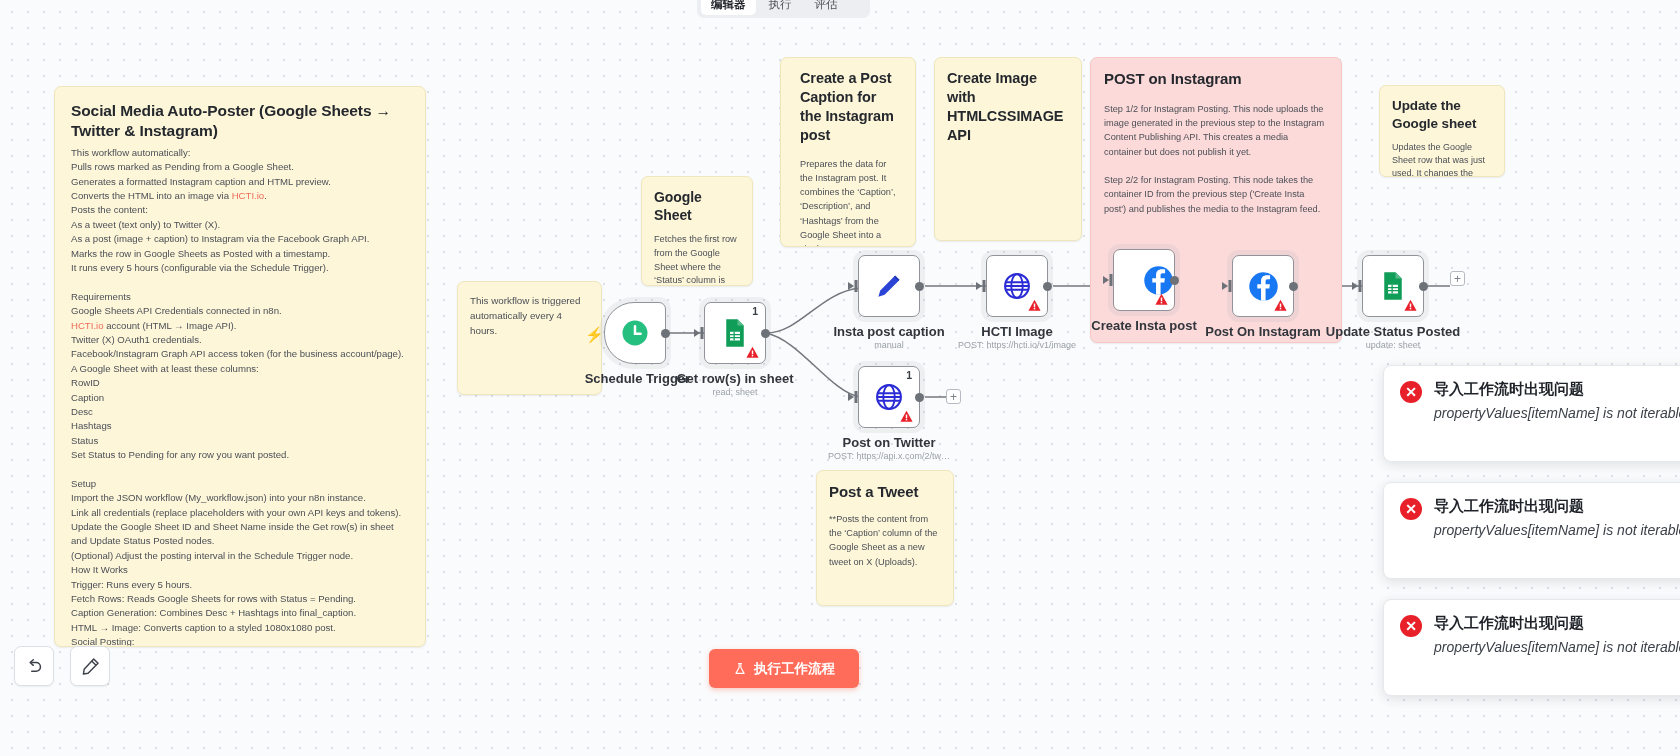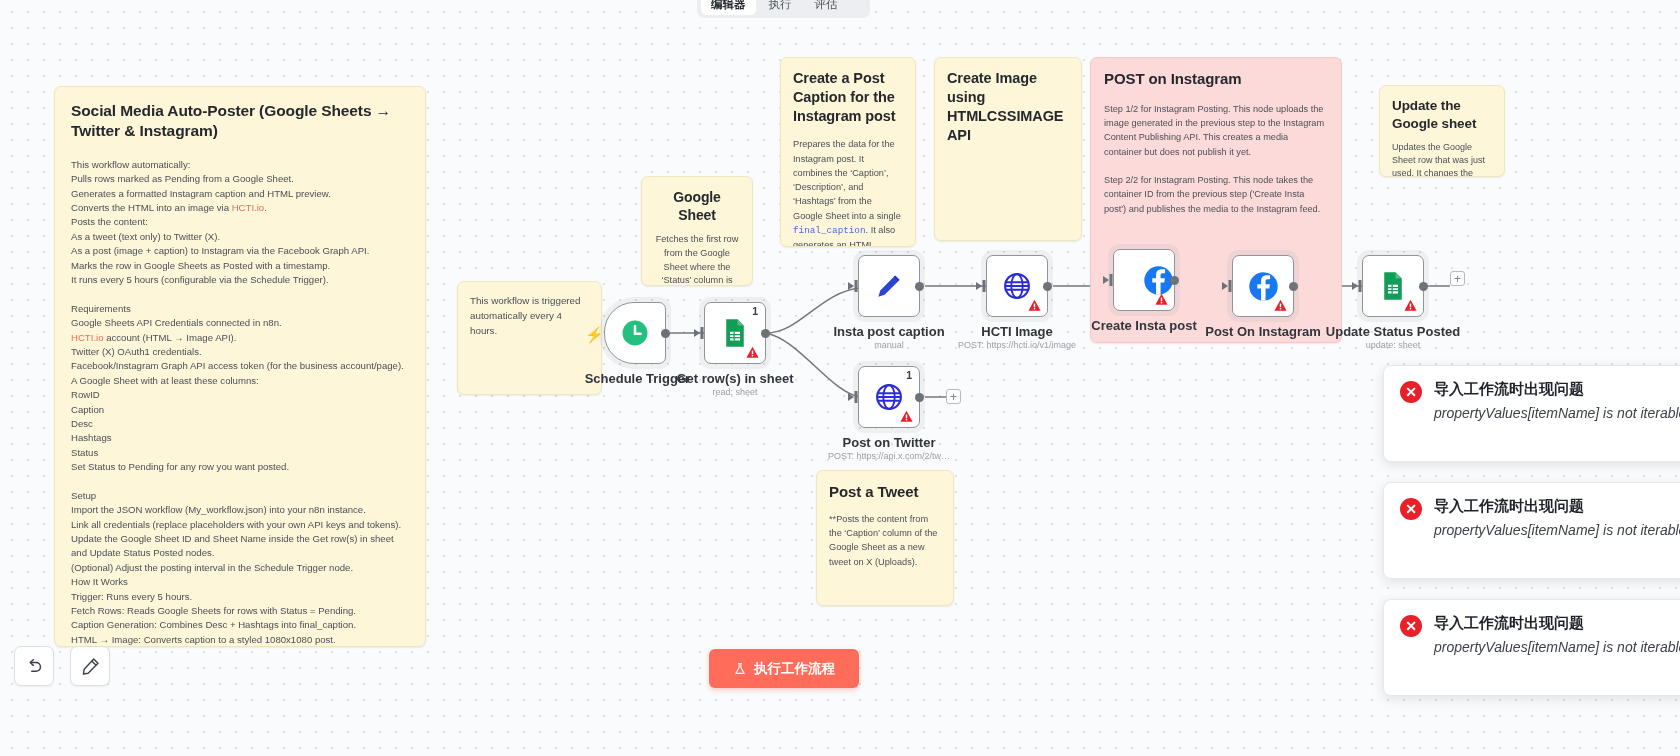--- a/index.html
+++ b/index.html
@@ -34,31 +34,31 @@
   }
   .sticky h2.big{ font-size:16px; }
   .sticky p{
     font-size:10.3px; color:#4b4f56; line-height:1.55; white-space:pre-wrap;
   }
   .sticky .lnk{ color:#ef6b5b; }
   .sticky code{ font-family:"Liberation Mono", monospace; font-size:9.3px; color:#4a6bd6; }
 
   
   #note-main{ left:54px; top:86px; width:372px; height:561px; padding:14px 16px; }
-  #note-main h2{ font-size:15.5px; margin-bottom:16px; }
+  #note-main h2{ font-size:15.5px; margin-bottom:4px; }
   #note-main p{ font-size:9.6px; line-height:1.5; }
 
   #note-trigger{ left:457px; top:281px; width:145px; height:114px; padding:11px 12px; }
   #note-trigger p{ font-size:9.8px; }
 
-  #note-gsheet{ left:641px; top:176px; width:112px; height:110px; padding:11px 12px;text-align:center; }
+  #note-gsheet{ left:641px; top:176px; width:112px; height:110px; padding:11px 12px; }
   #note-gsheet h2{ font-size:14px; margin-bottom:8px; }
   #note-gsheet p{ font-size:9.2px; line-height:1.5; }
 
-  #note-caption{ left:780px; top:57px; width:136px; height:190px; padding:11px 12px; }
+  #note-caption{ left:780px; top:57px; width:136px; height:190px; padding:11px 19px; }
   #note-caption h2{ font-size:14.5px; }
   #note-caption p{ font-size:9.2px; }
 
   #note-image{ left:934px; top:57px; width:148px; height:184px; padding:11px 12px; }
   #note-image h2{ font-size:14.5px; }
   #note-image p{ font-size:9.2px; }
 
   #note-instagram{ left:1090px; top:57px; width:252px; height:286px; padding:11px 13px; }
   #note-instagram h2{ font-size:15px; margin-bottom:13px;}
   #note-instagram p{ font-size:9.2px; }
@@ -246,21 +246,21 @@
   <h2>Google Sheet</h2>
   <p>Fetches the first row from the Google Sheet where the ‘Status’ column is marked as ‘Pending’. This provides the content for the social media posts.</p>
 </div>
 
 <div class="sticky" id="note-caption">
   <h2>Create a Post Caption for the Instagram post</h2>
   <p><span>Prepares the data for the Instagram post. It combines the ‘Caption’, ‘Description’, and ‘Hashtags’ from the Google Sheet into a single </span><code>final_caption</code><span>. It also generates an HTML structure to be converted into the post image.</span></p>
 </div>
 
 <div class="sticky" id="note-image">
-  <h2>Create Image using HTMLCSSIMAGE API</h2>
+  <h2>Create Image with HTMLCSSIMAGE API</h2>
 </div>
 
 <div class="sticky pink" id="note-instagram">
   <h2 class="big">POST on Instagram</h2>
   <p>Step 1/2 for Instagram Posting. This node uploads the image generated in the previous step to the Instagram Content Publishing API. This creates a media container but does not publish it yet.
 
 Step 2/2 for Instagram Posting. This node takes the container ID from the previous step ('Create Insta post') and publishes the media to the Instagram feed.</p>
 </div>
 
 <div class="sticky" id="note-update">

